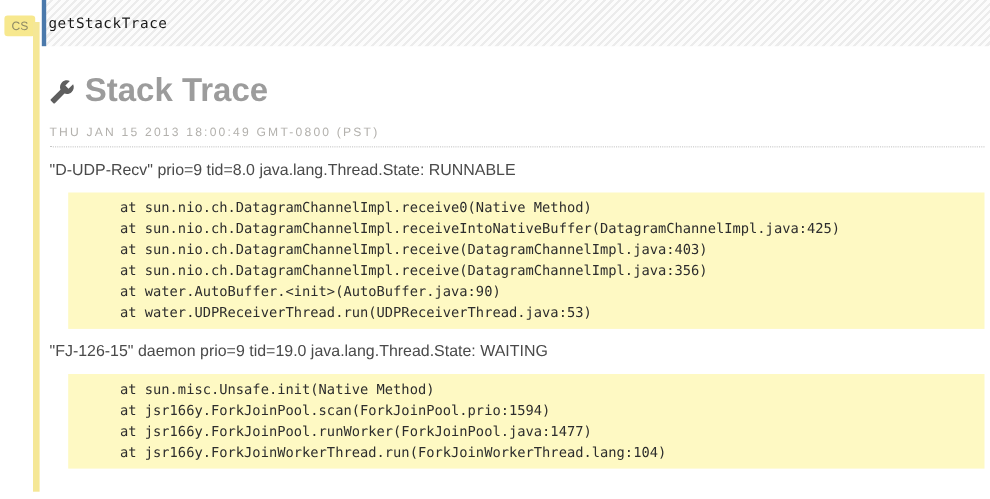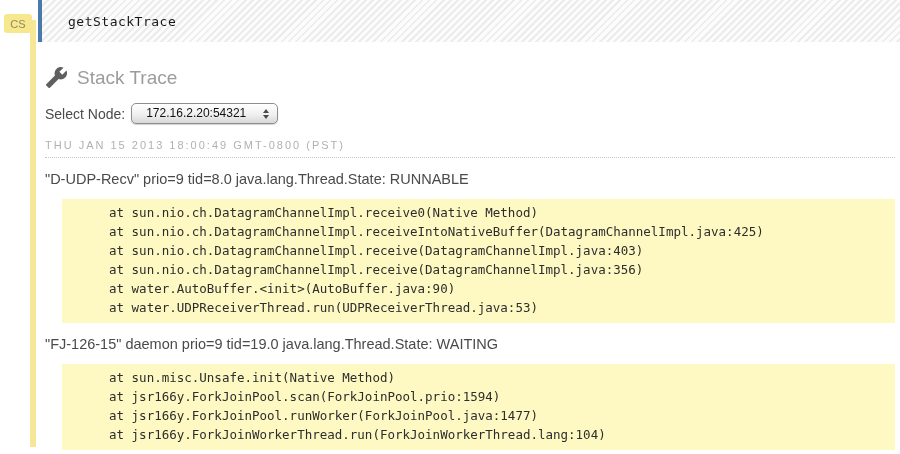--- a/index.html
+++ b/index.html
@@ -17,30 +17,30 @@
   }
 
   
   .cell-header{
     position:absolute; left:38px; top:0; right:0; height:42px;
     border-left:4px solid #4b79ab;
     background:repeating-linear-gradient(135deg, #fcfcfc 0 3px, #ececec 3px 5px);
     display:flex; align-items:center;
   }
   .cell-input{
-    margin-left:26px; font-family:"DejaVu Sans Mono","Liberation Mono",monospace;
+    margin-left:2px; font-family:"DejaVu Sans Mono","Liberation Mono",monospace;
     font-size:13px; color:#191919; letter-spacing:0.5px;
   }
 
   
   .content{ position:absolute; left:45px; top:42px; width:850px; }
 
   .heading-row{ margin-top:24px; display:flex; align-items:center; }
   .wrench-icon{ width:23px; height:23px; margin-right:9px; flex:0 0 auto; }
-  .page-title{ font-size:19px; font-weight:400; color:#9c9c9c; }
+  .page-title{ font-size:30px; font-weight:700; color:#9c9c9c; }
 
   .select-row{ margin-top:14px; display:flex; align-items:center; }
   .select-label{ font-size:14px; color:#4a4a4a; margin-right:6px; }
   .select-wrap{ position:relative; display:inline-block; }
   select{
     -webkit-appearance:none; appearance:none;
     font-family:"Liberation Sans",sans-serif; font-size:12px; color:#111;
     padding:2px 30px 3px 14px; min-width:142px;
     border:1px solid #8e8e8e; border-radius:5px;
     background:linear-gradient(#ffffff, #f0f0f0 55%, #d8d8d8);
@@ -83,32 +83,20 @@
 
   <div class="heading-row">
     <svg class="wrench-icon" viewBox="0 0 24 24">
       <g transform="scale(-1,1) translate(-24,0)">
         <path fill="#5f5f5f" d="M22.7 19l-9.1-9.1c.9-2.3.4-5-1.5-6.9-2-2-5-2.4-7.4-1.3L9 6 6 9 1.6 4.7C.4 7.1.9 10.1 2.9 12.1c1.9 1.9 4.6 2.4 6.9 1.5l9.1 9.1c.4.4 1 .4 1.4 0l2.3-2.3c.5-.4.5-1.1.1-1.4z"></path>
       </g>
     </svg>
     <span class="page-title">Stack Trace</span>
   </div>
 
-  <div class="select-row">
-    <span class="select-label">Select Node:</span>
-    <span class="select-wrap">
-      <select>
-        <option>172.16.2.20:54321</option>
-      </select>
-      <span class="select-arrows">
-        <span class="up"></span>
-          <span class="down"></span>
-      </span>
-    </span>
-  </div>
 
   <div class="timestamp">THU JAN 15 2013 18:00:49 GMT-0800 (PST)</div>
 
   <div id="threads">
   <div class="thread">
     <div class="thread-header">"D-UDP-Recv" prio=9 tid=8.0 java.lang.Thread.State: RUNNABLE</div>
     <pre class="stack-frames"><div class="frame">at sun.nio.ch.DatagramChannelImpl.receive0(Native Method)</div><div class="frame">at sun.nio.ch.DatagramChannelImpl.receiveIntoNativeBuffer(DatagramChannelImpl.java:425)</div><div class="frame">at sun.nio.ch.DatagramChannelImpl.receive(DatagramChannelImpl.java:403)</div><div class="frame">at sun.nio.ch.DatagramChannelImpl.receive(DatagramChannelImpl.java:356)</div><div class="frame">at water.AutoBuffer.&lt;init&gt;(AutoBuffer.java:90)</div><div class="frame">at water.UDPReceiverThread.run(UDPReceiverThread.java:53)</div></pre>
   </div>
 
   <div class="thread">

